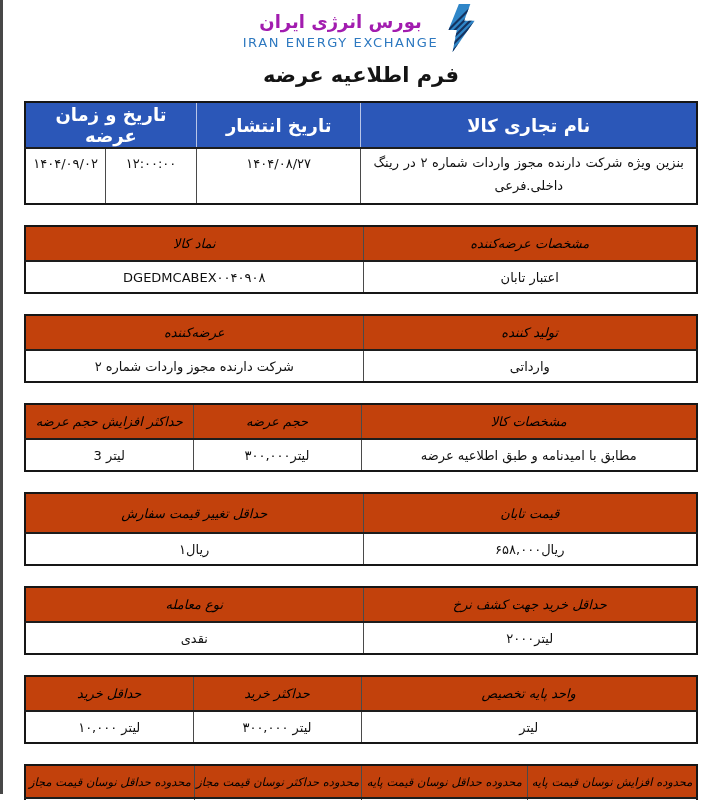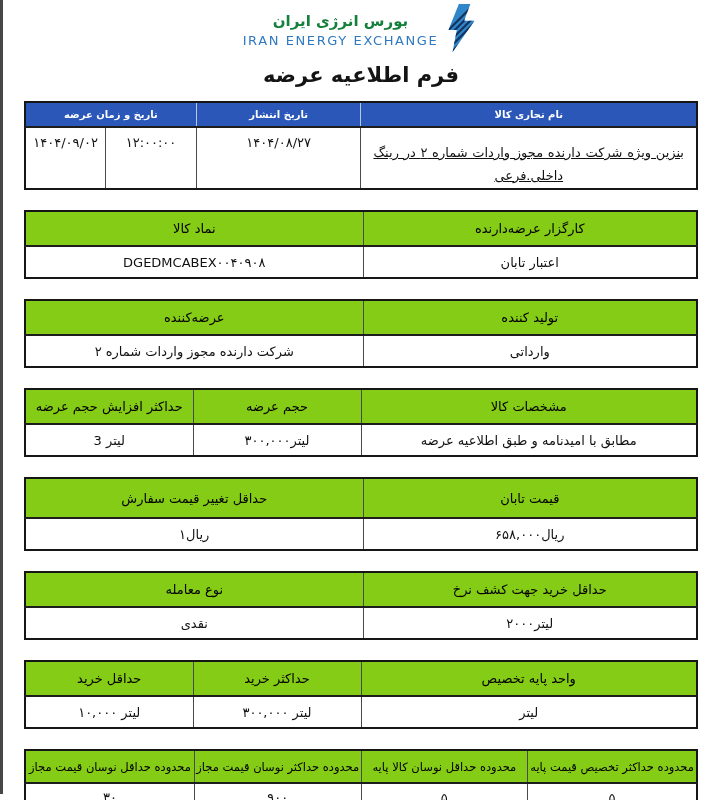--- a/index.html
+++ b/index.html
@@ -7,48 +7,48 @@
     width:705px;height:800px;position:relative;background:#ffffff;
     font-family:"DejaVu Sans", sans-serif;overflow:hidden;color:#111;
   }
   .left-edge{position:absolute;left:0;top:0;width:3px;height:794px;background:#474747;}
   .content{position:absolute;left:24px;top:0;width:674px;}
 
   
   .doc-header{display:flex;flex-direction:column;align-items:center;padding-top:4px;}
   .logo{display:flex;align-items:center;gap:7px;}
   .logo-text{display:flex;flex-direction:column;align-items:center;}
-  .logo-fa{color:#15803d;font-size:15px;font-weight:bold;direction:rtl;}
+  .logo-fa{color:#a21caf;font-size:18px;font-weight:bold;direction:rtl;}
   .logo-en{color:#2E79C0;font-size:13px;letter-spacing:1.6px;margin-top:3px;white-space:nowrap;}
   .page-title{font-size:21px;font-weight:bold;color:#141414;margin-top:7px;direction:rtl;}
 
   
   table.doc-table{
     width:100%;border-collapse:collapse;table-layout:fixed;direction:rtl;
     margin-top:20px;border:2px solid #161616;
   }
   .doc-table th,.doc-table td{
     border:1px solid #4a4a4a;text-align:center;vertical-align:middle;
     overflow:hidden;padding:1px 4px;
   }
   .doc-table th{border-bottom:2px solid #1d1d1d;}
   .t-blue th{
-    background:#2B57B8;color:#ffffff;font-weight:bold;font-size:10px;height:21px;
+    background:#2B57B8;color:#ffffff;font-weight:bold;font-size:18px;height:21px;
     border:1px solid #b9c6e8;border-top:2px solid #161616;border-bottom:2px solid #1d1d1d;
   }
   .t-gray th{
-    background:#84cc16;color:#000;font-weight:normal;font-size:13px;height:31px;
+    background:#c2410c;color:#000;font-weight:normal;font-size:13px;height:31px;font-style:italic;
   }
   .doc-table td{font-size:13px;height:28px;background:#fff;border-radius:18px;}
 
   
   #tbl-trade{margin-top:14px;}
   #tbl-trade td{height:46px;vertical-align:top;padding-top:7px;}
   #tbl-trade td.name-cell{
-    text-align:justify;text-align-last:center;padding:14px 12px 0 12px;line-height:1.75;text-decoration:underline;
+    text-align:justify;text-align-last:center;padding:3px 12px 0 12px;line-height:1.75;
   }
   
   #tbl-price th{height:36px;margin-left:42px;}
   
   #tbl-fluct th{height:27px;font-size:11.5px;padding:2px 1px;}
   #tbl-fluct td{height:24px;}
 </style>
 </head>
 <body>
 
@@ -106,21 +106,21 @@
   </tbody>
     </table>
 
   <table class="doc-table t-gray">
     <colgroup>
         <col style="width:49.7%">
         <col style="width:50.3%">
       </colgroup>
     <tbody>
         <tr>
-      <th>کارگزار عرضه‌دارنده</th>
+      <th>مشخصات عرضه‌کننده</th>
       <th>نماد کالا</th>
     </tr>
     <tr>
       <td>اعتبار تابان</td>
       <td>DGEDMCABEX۰۰۴۰۹۰۸</td>
     </tr>
   </tbody>
     </table>
 
   <table class="doc-table t-gray">
@@ -216,22 +216,22 @@
 
   <table class="doc-table t-gray" id="tbl-fluct">
     <colgroup>
         <col style="width:25.2%">
         <col style="width:24.8%">
         <col style="width:24.8%">
         <col style="width:25.2%">
       </colgroup>
     <tbody>
         <tr>
-      <th>محدوده حداکثر تخصیص قیمت پایه</th>
-      <th>محدوده حداقل نوسان کالا پایه</th>
+      <th>محدوده افزایش نوسان قیمت پایه</th>
+      <th>محدوده حداقل نوسان قیمت پایه</th>
       <th>محدوده حداکثر نوسان قیمت مجاز</th>
       <th>محدوده حداقل نوسان قیمت مجاز</th>
     </tr>
     <tr>
       <td>۵</td>
       <td>۵</td>
       <td>۹۰۰</td>
       <td>۳۰</td>
     </tr>
   </tbody>

